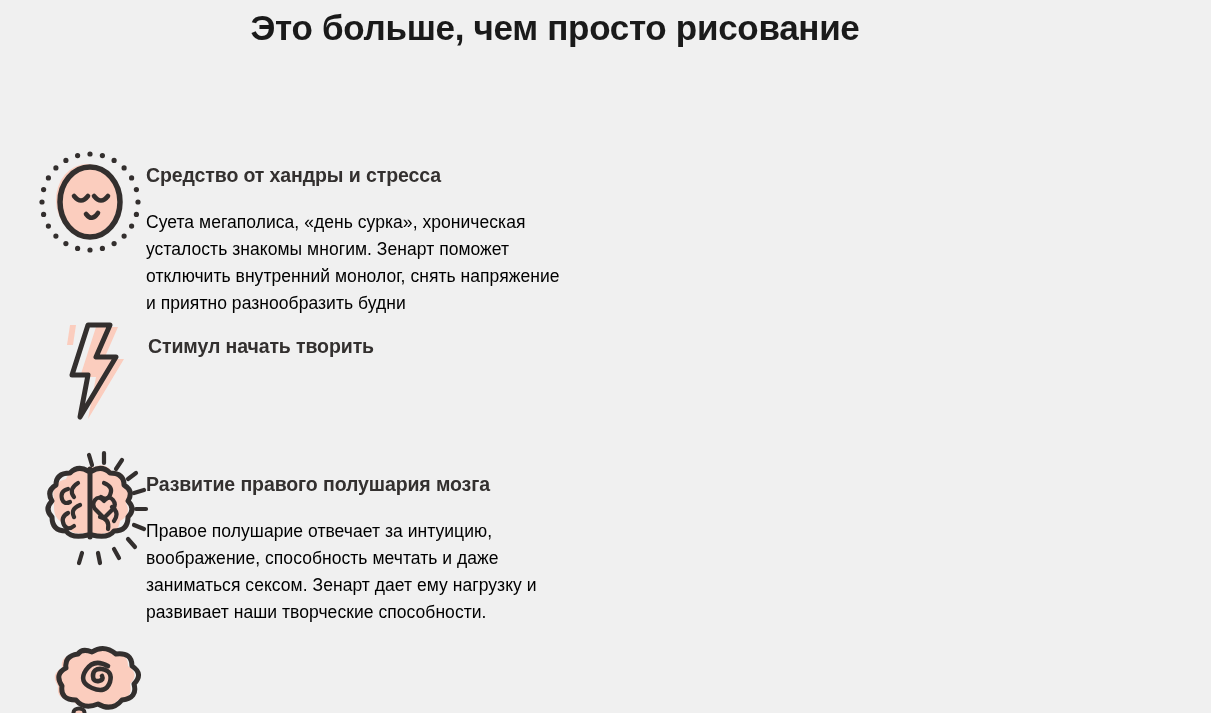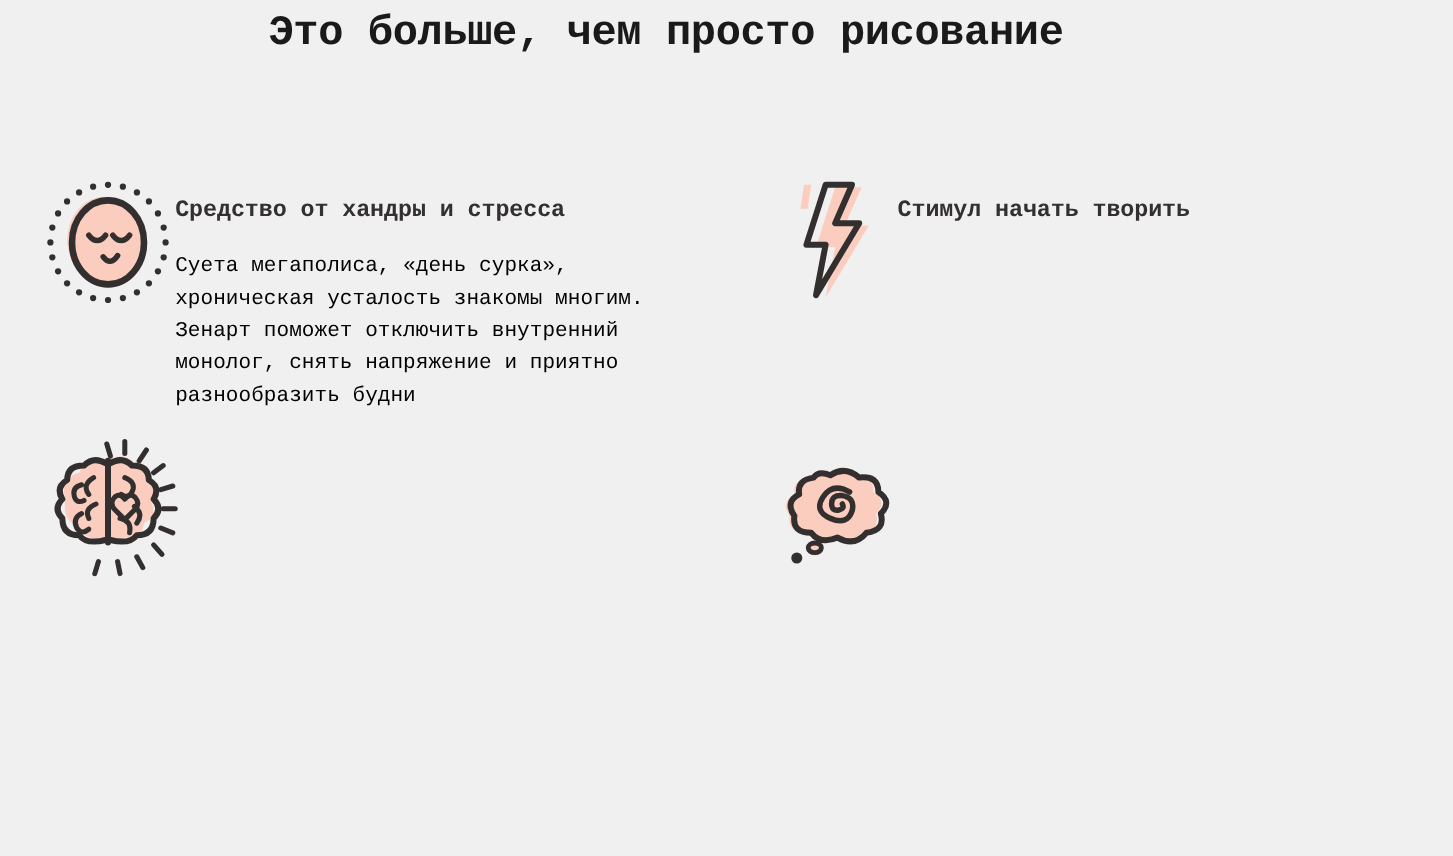--- a/index.html
+++ b/index.html
@@ -5,21 +5,21 @@
 <style>
   html,body{margin:0;padding:0;}
   body{
     width:1211px;height:713px;
     background:#f0f0f0;
     font-family:"Liberation Sans","DejaVu Sans",sans-serif;
     overflow:hidden;
     position:relative;
     -webkit-font-smoothing:antialiased;
   }
-  .page{position:relative;width:1110px;height:713px;font-family:Liberation Mono, monospace;}
+  .page{position:relative;width:1110px;height:713px;}
 
   
   .header{width:100%;text-align:center;}
   .page-title{
     margin:0;
     padding-top:6px;
     font-size:35px;
     font-weight:bold;
     letter-spacing:-0.3px;
     color:#1a1a1a;
@@ -34,21 +34,21 @@
     line-height:28px;
     letter-spacing:0.1px;
   }
 
   
   .cards{
     position:absolute;
     top:146px;left:0;
     width:1211px;
   }
-  .card-row{display:flex;}
+  .card-row{display:flex;flex-direction:column;}
   .card{
     display:flex;
     align-items:flex-start;
   }
   .card.col1{width:600px;padding-left:34px;box-sizing:border-box;}
   .card.col2{width:611px;padding-left:52px;box-sizing:border-box;}
   .card-row.row2{margin-top:26px;}
 
   .icon-wrap{
     width:112px;
@@ -197,20 +197,24 @@
               <path d="M100 38 L110 35"></path>
               <path d="M102 54 L112 54"></path>
               <path d="M100 70 L110 74"></path>
               <path d="M94 84 L101 92"></path>
               <path d="M80 94 L85 103"></path>
               <path d="M64 98 L66 108"></path>
               <path d="M48 98 L45 108"></path>
             </g>
           </svg>
         </div>
+        <div class="card-body">
+          <h3 class="card-title">Развитие правого полушария мозга</h3>
+          <p class="card-text">Правое полушарие отвечает за интуицию, воображение, способность мечтать и даже заниматься сексом. Зенарт дает ему нагрузку и развивает наши творческие способности.</p>
+        </div>
       </div>
 
       <div class="card col2">
         <div class="icon-wrap">
           <svg width="96" height="112" viewBox="0 0 96 112" aria-hidden="true">
 
             <path d="M22 28 q-14 2 -12 14 q-12 6 -4 18 q-2 14 14 14
                      q8 10 22 4 q14 8 24 -4 q16 -2 12 -16
                      q10 -10 -2 -18 q0 -14 -16 -12 q-12 -10 -24 -2 q-10 -4 -14 2 Z" fill="#fbcdbe"></path>
 

